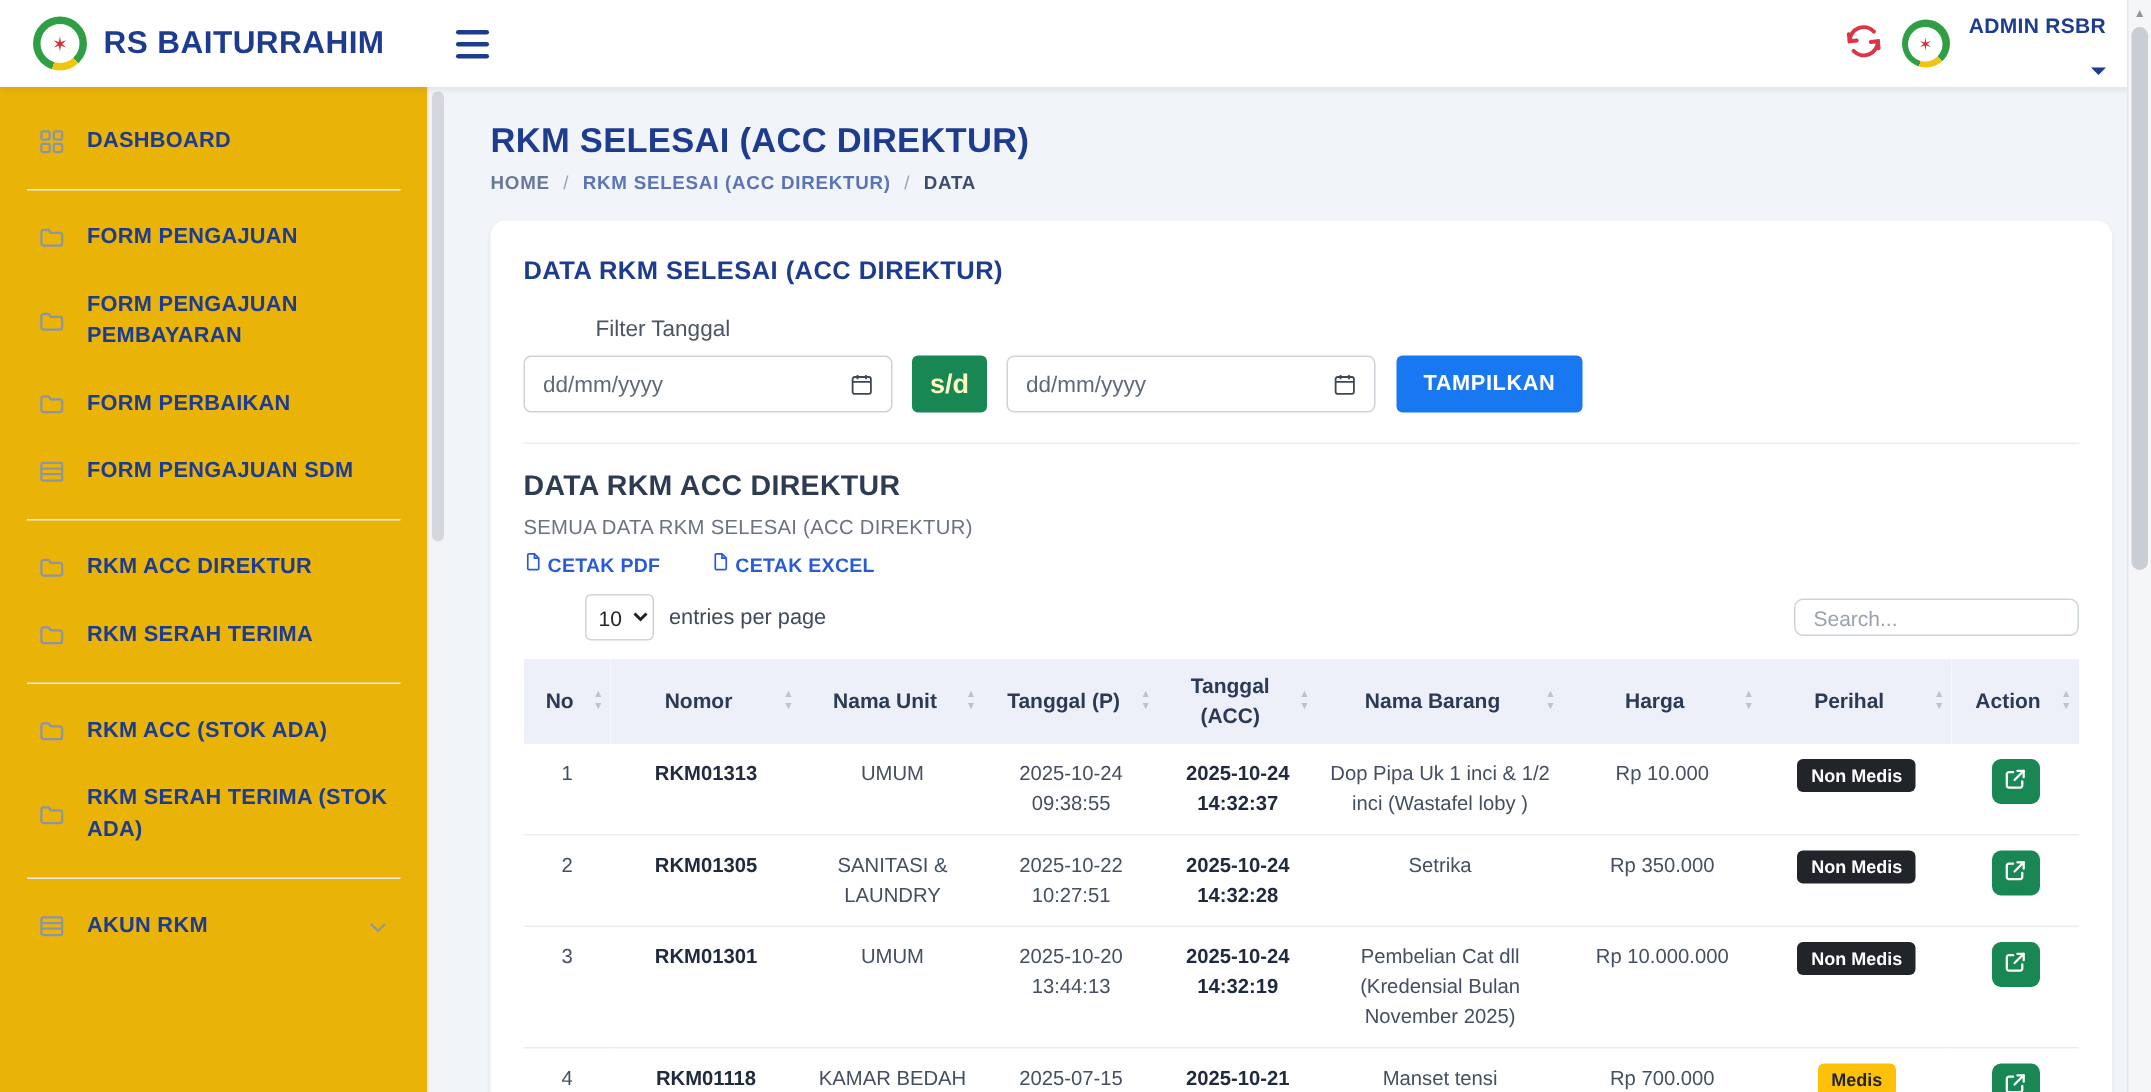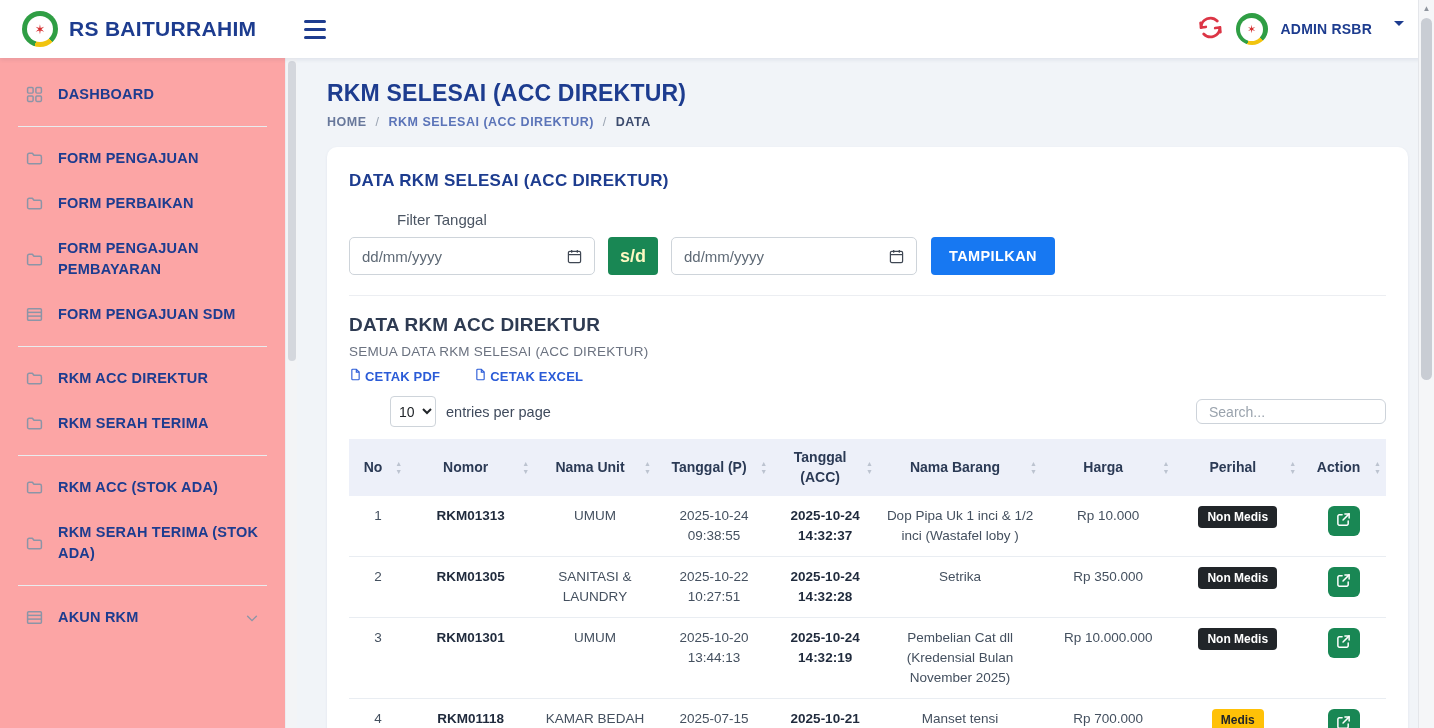--- a/index.html
+++ b/index.html
@@ -17,28 +17,28 @@
   .emblem{width:36px;height:36px;border-radius:50%;flex-shrink:0;
           background:conic-gradient(#2f9e44 0 38%, #f1c40f 38% 55%, #2f9e44 55% 100%);
           display:flex;align-items:center;justify-content:center;}
   .emblem-core{width:26px;height:26px;background:#fff;border-radius:50%;color:#d63031;
           font-size:13px;display:flex;align-items:center;justify-content:center;}
   .brand-text{font-size:21px;font-weight:bold;color:var(--primary);letter-spacing:.3px;white-space:nowrap;}
   .hamburger{background:none;border:none;display:flex;flex-direction:column;gap:5px;padding:6px;cursor:pointer;margin-left:14px;}
   .hamburger i{display:block;width:22px;height:3px;background:var(--primary);border-radius:2px;}
   .nav-right{margin-left:auto;display:flex;align-items:center;gap:13px;}
   .refresh-btn{background:none;border:none;display:flex;cursor:pointer;}
-  .user-box{display:flex;align-items:flex-start;gap:20px;cursor:pointer;}
+  .user-box{display:flex;align-items:flex-end;gap:20px;cursor:pointer;flex-direction:column;}
   .user-name{font-size:14px;font-weight:bold;color:var(--primary);letter-spacing:.2px;}
   .caret-down{width:0;height:0;border-left:5px solid transparent;border-right:5px solid transparent;
           border-top:5px solid var(--primary);margin-left:2px;}
 
   
   .layout{display:flex;height:670px;}
-  .sidebar{width:285px;background:#fca5a5;padding:14px 0 2px;overflow:hidden;}
+  .sidebar{width:285px;background:#eab308;padding:14px 0 2px;overflow:hidden;}
   .side-item{display:flex;align-items:center;gap:15px;padding:12px 26px;cursor:pointer;}
   .side-icon{color:#8b95a7;display:flex;flex-shrink:0;}
   .side-label{font-size:14.5px;font-weight:bold;color:var(--primary);line-height:1.45;letter-spacing:.2px;}
   .side-chevron{margin-left:auto;color:#8b95a7;display:flex;}
   .side-divider{border-top:1px solid #e9ecef;margin:9px 18px;}
   .sidebar-scrolltrack{width:12px;background:#f3f4f6;position:relative;border-left:1px solid #ececf0;flex-shrink:0;}
   .sidebar-scrollthumb{position:absolute;top:3px;left:2px;width:8px;height:300px;background:#d4d7dd;border-radius:4px;}
 
   .main{flex:1;padding:22px 26px 0 30px;overflow:hidden;}
   .page-title{font-size:23px;font-weight:bold;color:var(--primary);letter-spacing:.2px;}
@@ -161,30 +161,30 @@
         </span>
     <span class="side-label">FORM PENGAJUAN</span>
 
   </div>
       <div class="side-item">
     <span class="side-icon">
           <svg viewBox="0 0 16 16" width="17" height="17" fill="none" stroke="currentColor" stroke-width="1.4" stroke-linejoin="round">
             <path d="M1.5 4.5A1.5 1.5 0 0 1 3 3h3l1.5 2H13a1.5 1.5 0 0 1 1.5 1.5v5A1.5 1.5 0 0 1 13 13H3a1.5 1.5 0 0 1-1.5-1.5z"></path>
           </svg>
         </span>
+    <span class="side-label">FORM PENGAJUAN PEMBAYARAN</span>
+
+  </div>
+      <div class="side-item">
+    <span class="side-icon">
+          <svg viewBox="0 0 16 16" width="17" height="17" fill="none" stroke="currentColor" stroke-width="1.4" stroke-linejoin="round">
+            <path d="M1.5 4.5A1.5 1.5 0 0 1 3 3h3l1.5 2H13a1.5 1.5 0 0 1 1.5 1.5v5A1.5 1.5 0 0 1 13 13H3a1.5 1.5 0 0 1-1.5-1.5z"></path>
+          </svg>
+        </span>
     <span class="side-label">FORM PERBAIKAN</span>
-
-  </div>
-      <div class="side-item">
-    <span class="side-icon">
-          <svg viewBox="0 0 16 16" width="17" height="17" fill="none" stroke="currentColor" stroke-width="1.4" stroke-linejoin="round">
-            <path d="M1.5 4.5A1.5 1.5 0 0 1 3 3h3l1.5 2H13a1.5 1.5 0 0 1 1.5 1.5v5A1.5 1.5 0 0 1 13 13H3a1.5 1.5 0 0 1-1.5-1.5z"></path>
-          </svg>
-        </span>
-    <span class="side-label">FORM PENGAJUAN PEMBAYARAN</span>
 
   </div>
       <div class="side-item">
     <span class="side-icon">
           <svg viewBox="0 0 16 16" width="17" height="17" fill="none" stroke="currentColor" stroke-width="1.4">
             <rect x="1.5" y="2.5" width="13" height="11" rx="1"></rect>
             <line x1="1.5" y1="6" x2="14.5" y2="6"></line>
             <line x1="1.5" y1="9.5" x2="14.5" y2="9.5"></line>
           </svg>
         </span>

